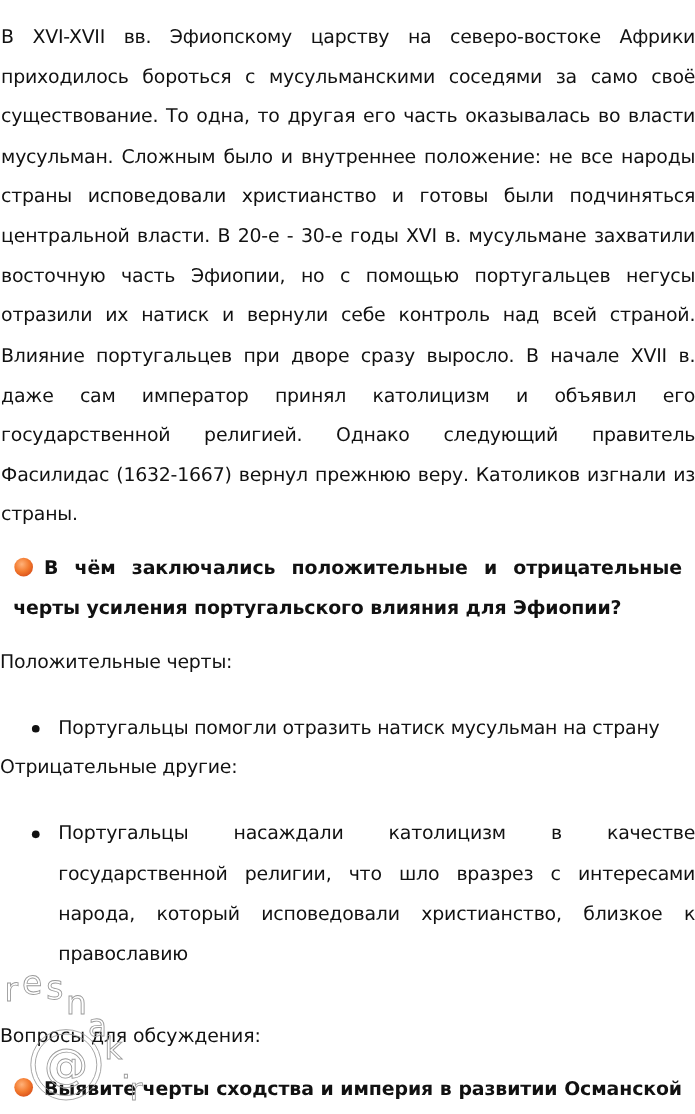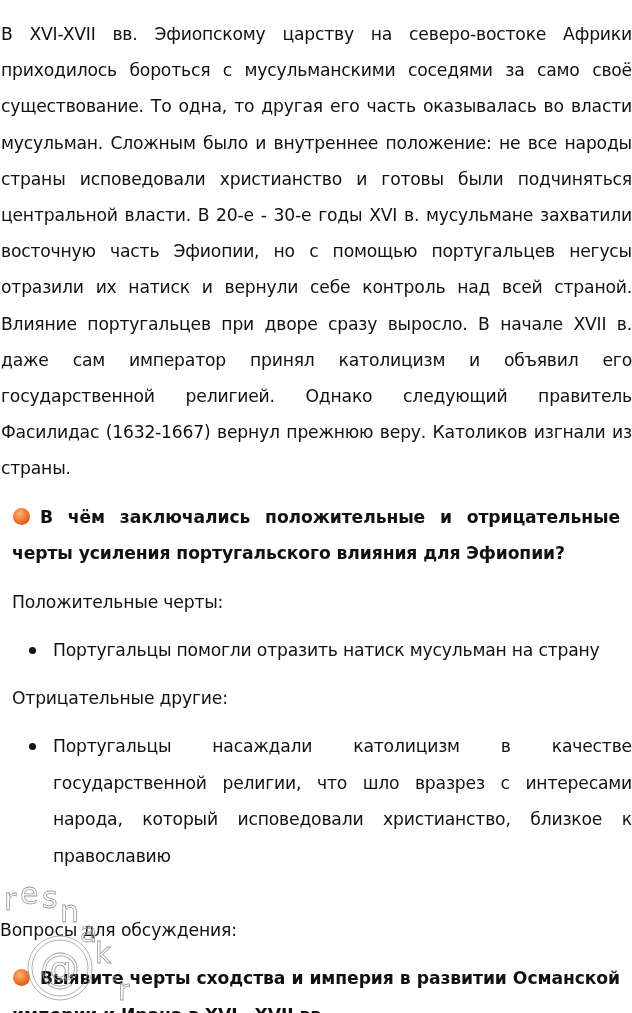--- a/index.html
+++ b/index.html
@@ -4,23 +4,23 @@
 <style>
   html,body{margin:0;padding:0;background:#fff;}
   body{width:632px;height:1013px;overflow:hidden;position:relative;
        font-family:"DejaVu Sans","Liberation Sans",sans-serif;color:#111;}
   .doc{position:absolute;left:0;top:0;width:632px;}
   .para{font-size:17.2px;line-height:36.2px;text-align:justify;text-align-last:left;margin:0;padding:16px 0 0 1px;letter-spacing:-0.2px;word-spacing:1px;}
   .q{font-weight:bold;font-size:17.2px;line-height:36.5px;margin:12px;text-align:justify;text-align-last:left;letter-spacing:-0.1px;}
   .dot{display:inline-block;width:17px;height:17px;border-radius:50%;
        background:radial-gradient(circle at 40% 35%,#ffb27a 0%,#f37a2e 45%,#d9501a 80%,#c04010 100%);
        vertical-align:-2px;margin-right:10px;margin-left:1px;}
-  .label{font-size:17.2px;line-height:36px;margin:12px;letter-spacing:-0.2px;}
+  .label{font-size:17.2px;line-height:36px;margin:0;letter-spacing:-0.2px;}
   ul{list-style:none;margin:0;padding:0;}
-  li{position:relative;padding-left:53px;font-size:17.2px;line-height:36.5px;text-align:justify;text-align-last:left;letter-spacing:-0.2px;}
+  li{position:relative;padding-left:53px;font-size:17.2px;line-height:36.5px;text-align:justify;text-align-last:left;letter-spacing:-0.2px;margin-top:24px;}
   li .bullet{position:absolute;left:29px;top:15px;width:7px;height:7px;border-radius:50%;background:#111;}
   .gap{height:38px;}
   .heading{font-weight:normal;font-size:17.2px;line-height:36px;margin:0;letter-spacing:-0.1px;}
   .wm{position:absolute;left:0;top:860px;width:200px;height:153px;pointer-events:none;}
 </style>
 </head>
 <body>
 
 <div class="doc">
 

